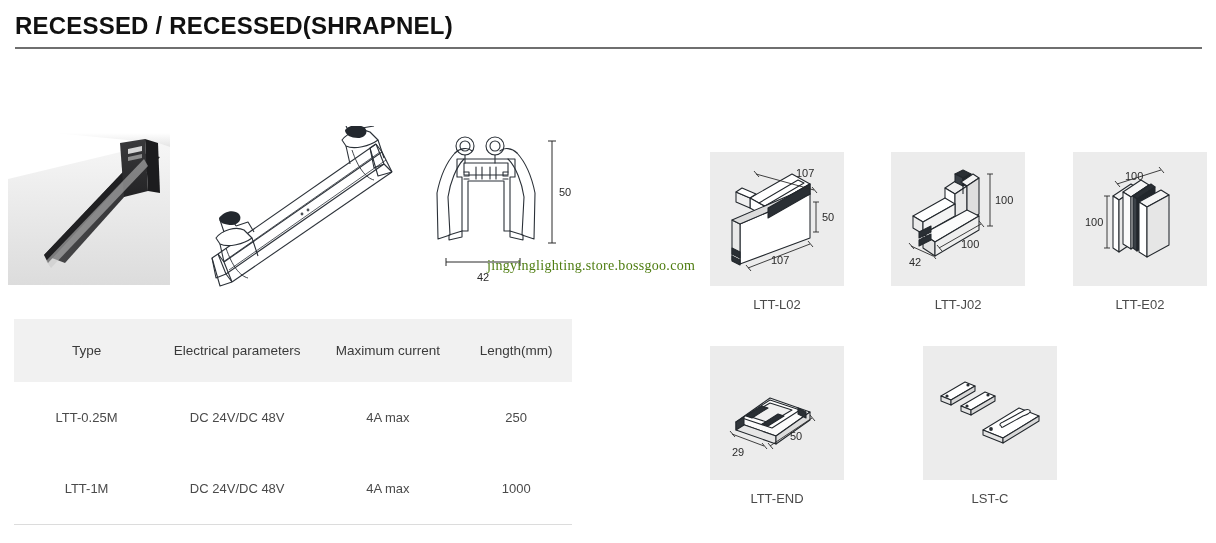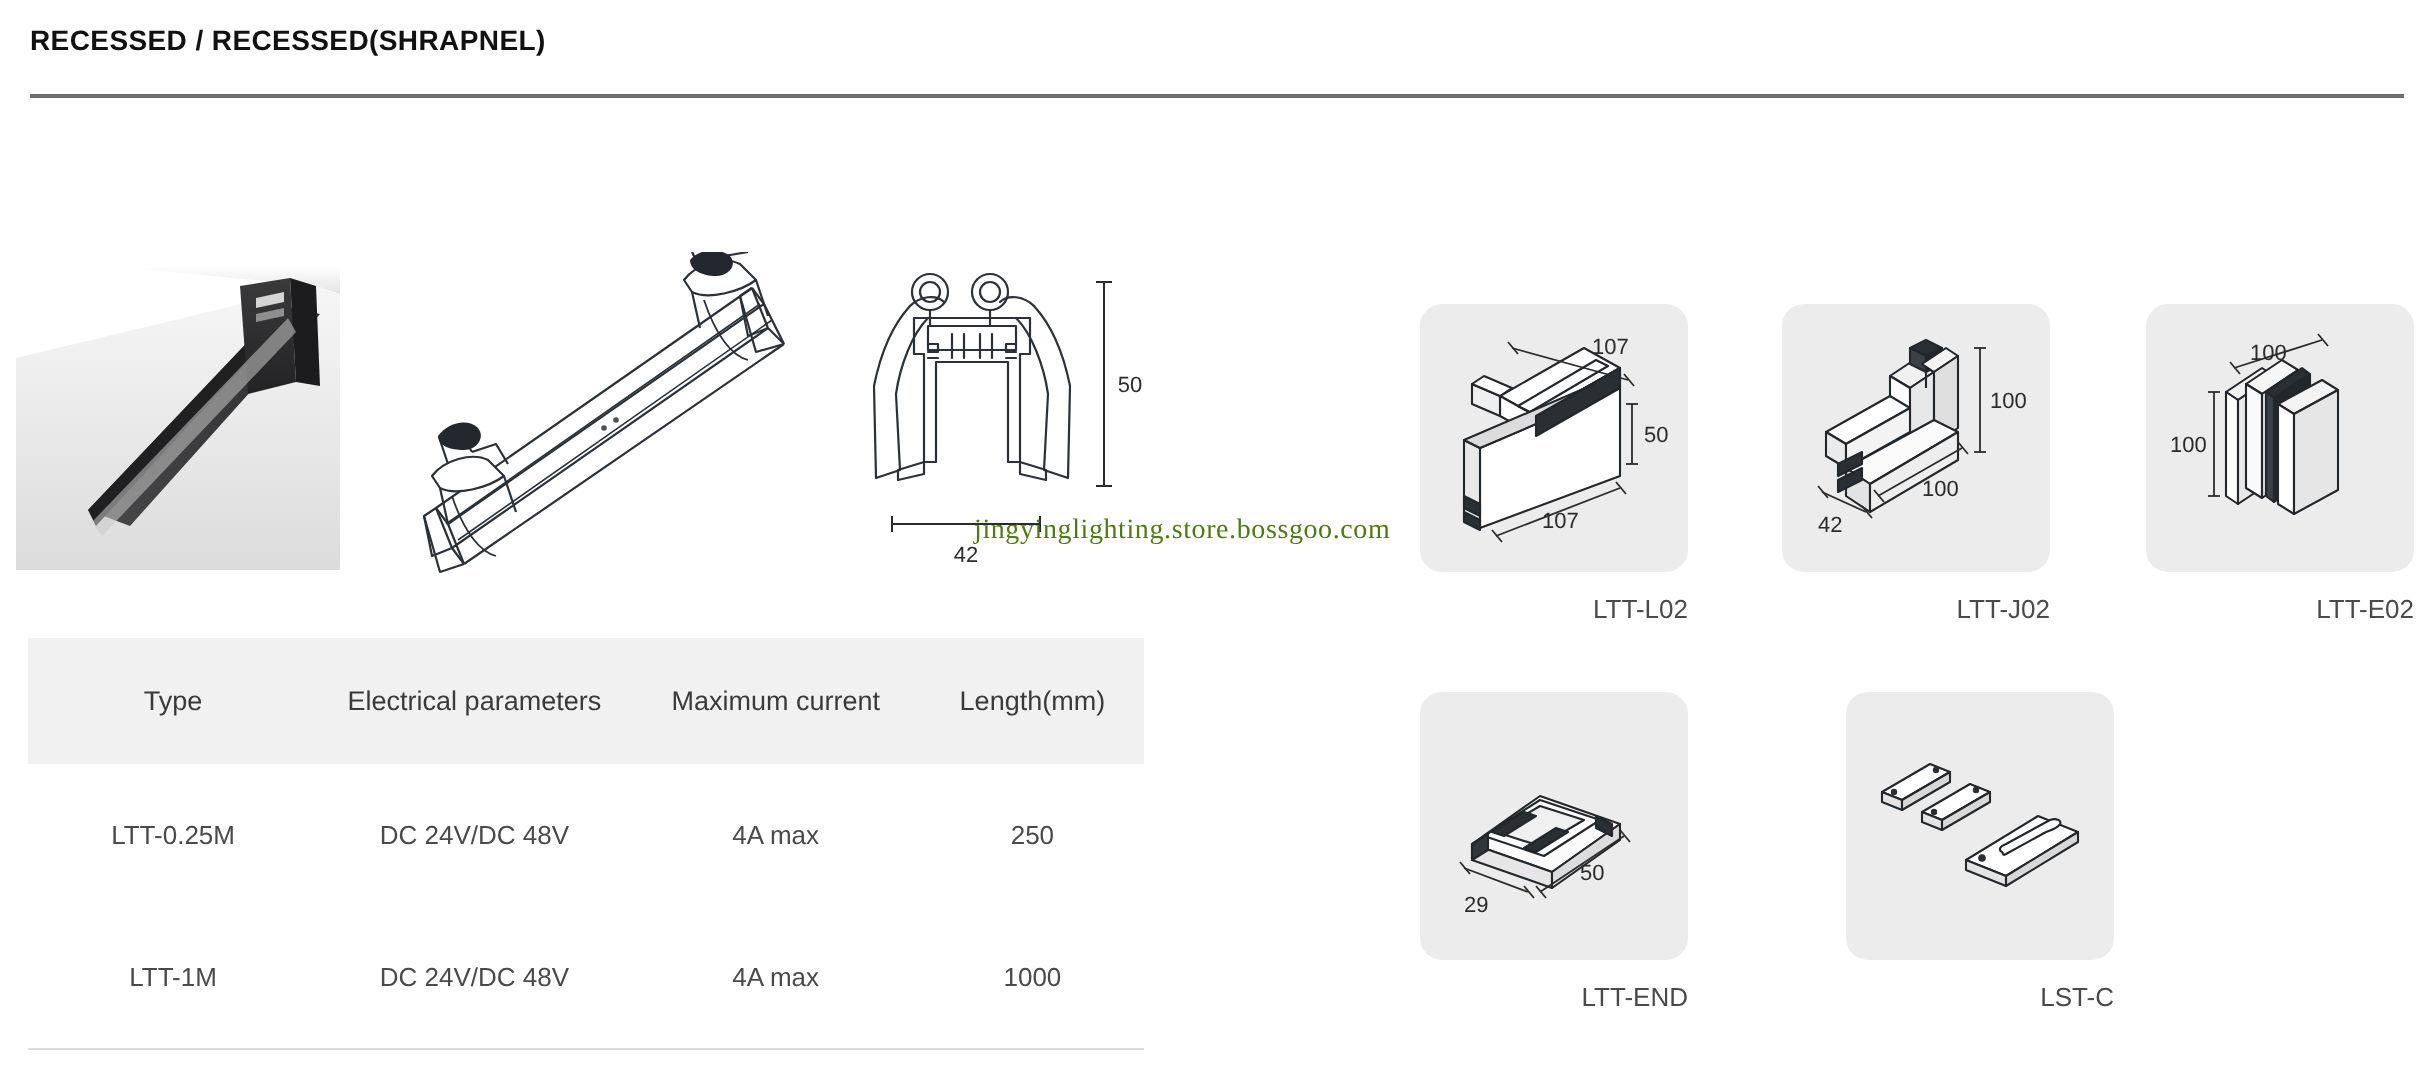--- a/index.html
+++ b/index.html
@@ -14,21 +14,21 @@
     overflow: hidden;
     font-family: "Liberation Sans", sans-serif;
     color: #3c3c3c;
   }
 
   
   #page-title {
     position: absolute;
     left: 15px;
     top: 12px;
-    font-size: 14px;
+    font-size: 24px;
     font-weight: bold;
     color: #111111;
     letter-spacing: 0.2px;
     white-space: nowrap;
   }
   #title-rule {
     position: absolute;
     left: 15px;
     top: 47px;
     width: 1187px;
@@ -105,26 +105,25 @@
   
   .card {
     position: absolute;
     width: 134px;
   }
   .card-thumb {
     width: 134px;
     height: 134px;
     background: #ececec;
     position: relative;
-    border-radius: 11px;
   }
   .card-thumb svg { display: block; }
   .card-label {
     margin-top: 11px;
-    text-align: right;
+    text-align: center;
     font-size: 13px;
     color: #4a4a4a;
   }
   #card-ltt-l02  { left: 710px; top: 152px; }
   #card-ltt-j02  { left: 891px; top: 152px; }
   #card-ltt-e02  { left: 1073px; top: 152px; }
   #card-ltt-end  { left: 710px; top: 346px; }
   #card-lst-c    { left: 891px; top: 346px; margin-left: 32px; }
 
   .dim-text {

